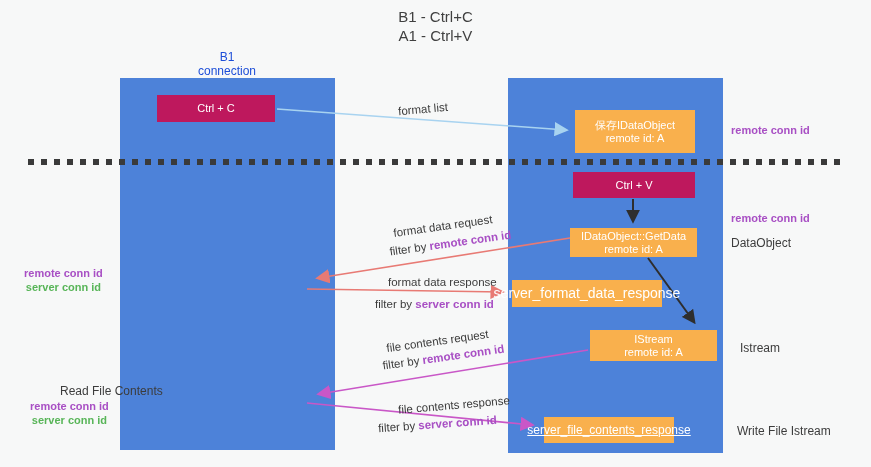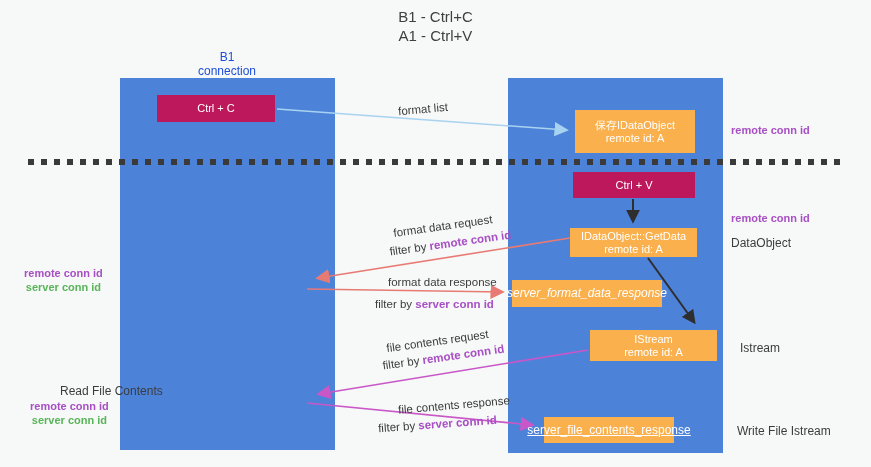--- a/index.html
+++ b/index.html
@@ -75,21 +75,21 @@
   <div class="abs box green" style="left:573px;top:172px;width:122px;height:26px;text-align:center;">
     <span>Ctrl + V</span>
   </div>
 
   <div class="abs box orange" style="left:570px;top:228px;width:127px;height:29px;">
     <span>IDataObject::GetData</span>
     <span>remote id: A</span>
   </div>
 
 
-  <div class="abs box orange" style="left:512px;top:280px;width:150px;height:27px;font-size:12px;font-style:italic;">
+  <div class="abs box orange" style="left:512px;top:280px;width:150px;height:27px;font-size:14px;">
     <span>server_format_data_response</span>
   </div>
 
   <div class="abs box orange" style="left:590px;top:330px;width:127px;height:31px;">
     <span>IStream</span>
     <span>remote id: A</span>
   </div>
 
 
   <div class="abs box orange" style="left:544px;top:417px;width:130px;height:26px;font-size:12px;text-decoration:underline;">

